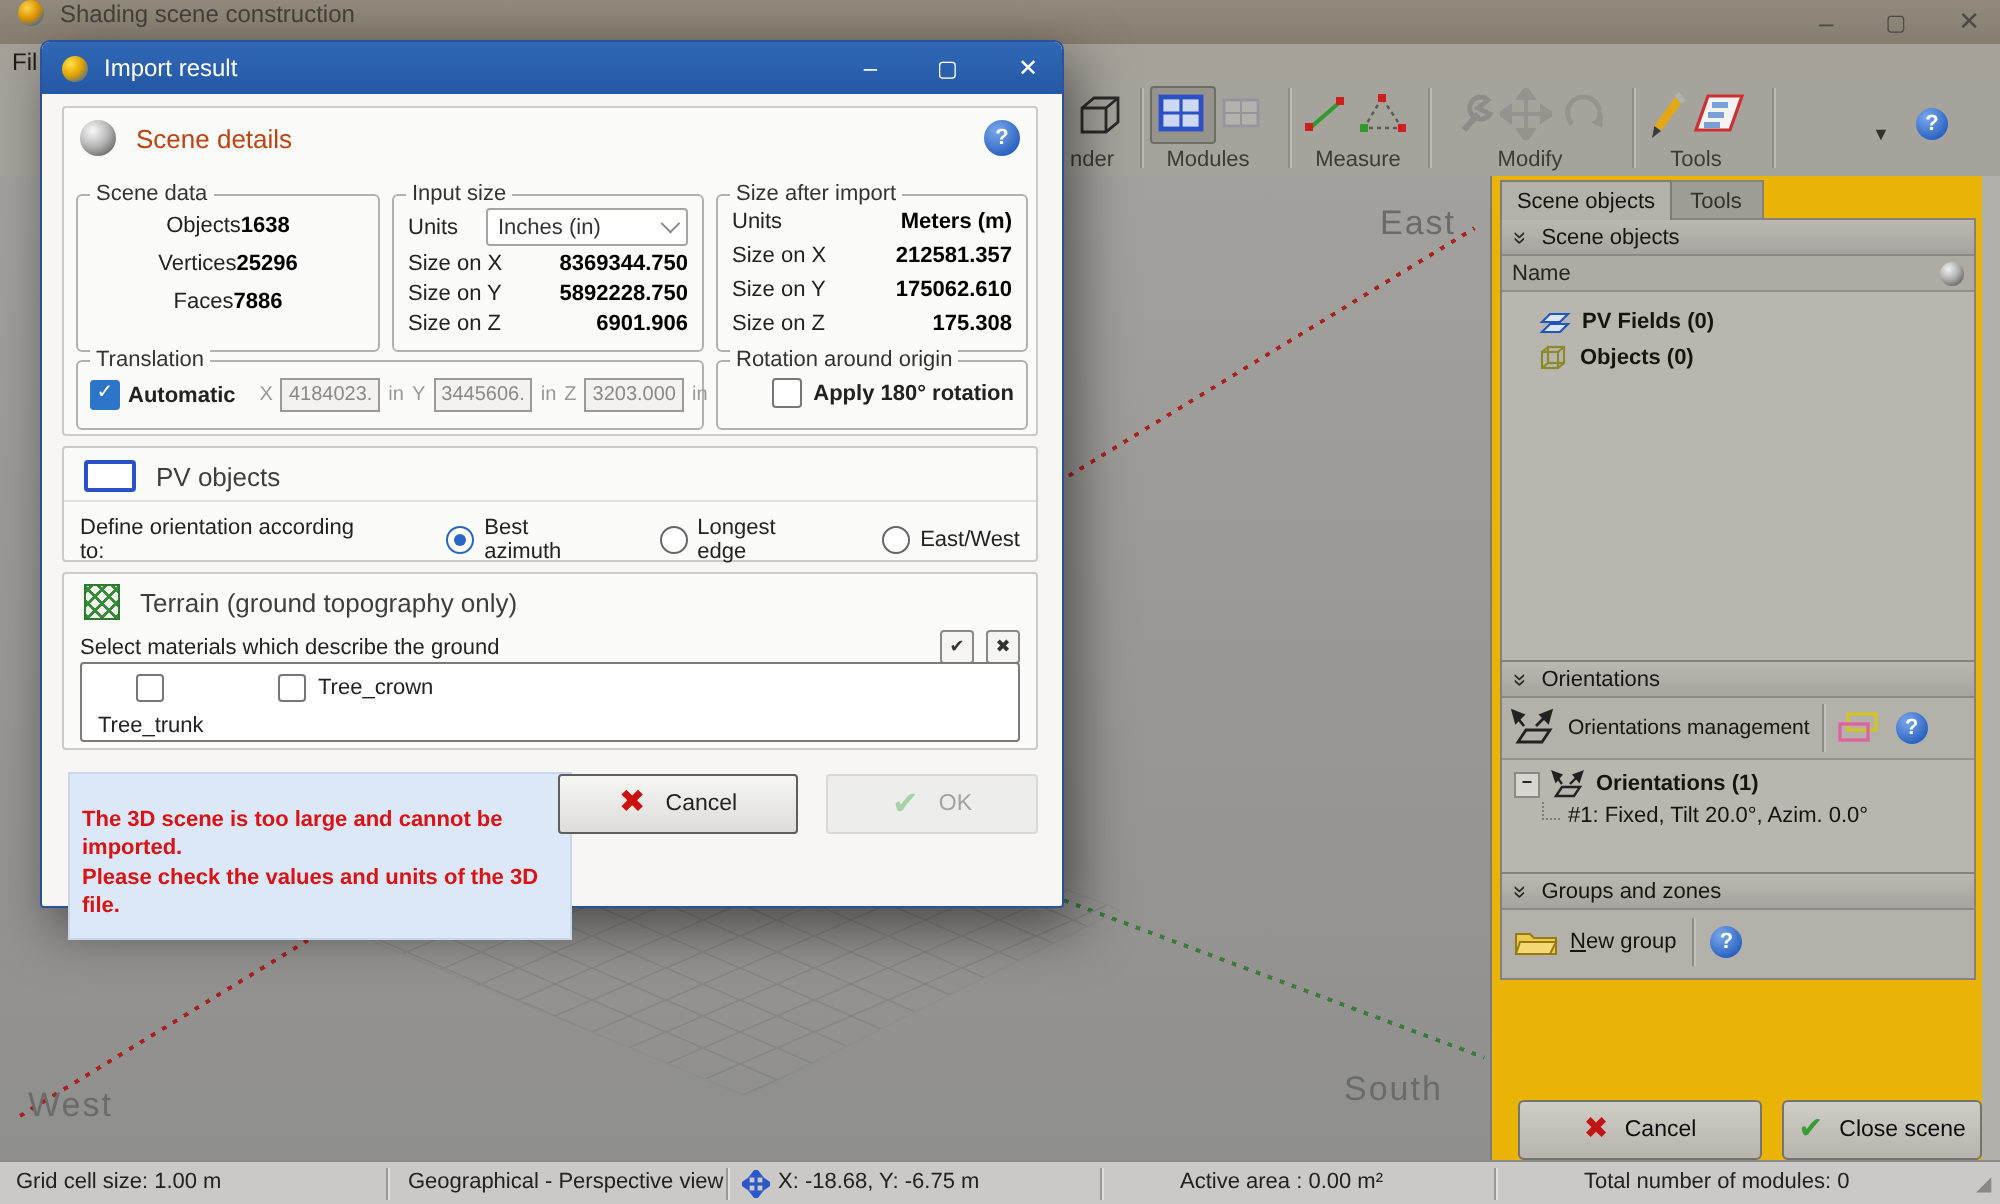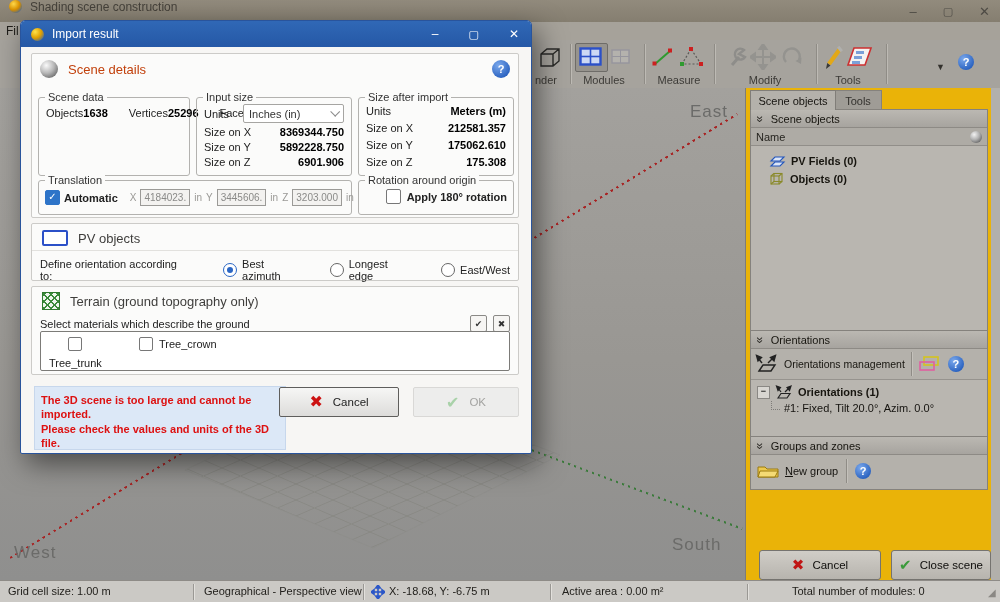--- a/index.html
+++ b/index.html
@@ -73,21 +73,21 @@
     border-bottom:1.5px solid #8a8a8a;transform:rotate(45deg) translateY(-1px);}
   .cb{width:13px;height:13px;border:1px solid #777;background:#fff;border-radius:2px;flex:0 0 auto;}
   .cb.on{background:#2e74c8;border-color:#2e74c8;color:#fff;font-size:10px;line-height:12px;text-align:center;}
   .radio{width:12px;height:12px;border:1px solid #666;border-radius:50%;background:#fff;position:relative;flex:0 0 auto;}
   .radio.sel{border-color:#2a66c4;}
   .radio.sel::after{content:"";position:absolute;left:2.5px;top:2.5px;width:6px;height:6px;border-radius:50%;background:#2a66c4;}
   .tfield{width:52px;height:15px;border:1px solid #9b9a97;background:#f3f2f0;color:#8a8a88;
     font-size:10px;display:flex;align-items:center;padding:0 3px;}
   .glabel{color:#9a9996;font-size:10px;}
   .errbox{position:absolute;left:13px;top:339px;width:238px;height:50px;background:#dce8f7;border:1px solid #c7d7ec;
-    padding:6px 6px;color:#dd1111;font-weight:bold;font-size:11px;line-height:1.3;}
+    padding:16px 6px;color:#dd1111;font-weight:bold;font-size:11px;line-height:1.3;}
   .dbtn{position:absolute;display:flex;align-items:center;justify-content:center;gap:10px;height:28px;font-size:11.5px;}
   .hatch{width:16px;height:16px;border:1.6px solid #2e7a2e;background:
     repeating-linear-gradient(45deg,#3a8a3a 0 1.5px,transparent 1.5px 5px),
     repeating-linear-gradient(-45deg,#3a8a3a 0 1.5px,transparent 1.5px 5px),#eef6ee;}
   .minibtn{width:15px;height:15px;border:1px solid #8a8986;background:#f6f5f3;border-radius:2px;
     display:flex;align-items:center;justify-content:center;font-size:9px;color:#333;}
   .exp{width:11px;height:11px;border:1px solid #8a8884;background:#d8d6d1;font-size:9px;line-height:9px;
     text-align:center;color:#222;flex:0 0 auto;}
 </style>
 </head>
@@ -365,21 +365,21 @@
         <line x1="7" y1="2" x2="7" y2="12"></line>
         <line x1="2" y1="7" x2="12" y2="7"></line>
         <polygon points="7,0 4.8,3 9.2,3"></polygon>
         <polygon points="7,14 4.8,11 9.2,11"></polygon>
         <polygon points="0,7 3,4.8 3,9.2"></polygon>
         <polygon points="14,7 11,4.8 11,9.2"></polygon>
       </g>
     </svg>
   <span style="left:389px;">X: -18.68, Y: -6.75 m</span>
   <div class="ssep" style="left:550px;"></div>
-  <span style="left:562px;">Active area : 0.00 m²</span>
+  <span style="left:590px;">Active area : 0.00 m²</span>
   <div class="ssep" style="left:747px;"></div>
   <span style="left:792px;">Total number of modules: 0</span>
   <span style="left:988px;top:6px;font-size:10px;color:#8a8884;">◢</span>
 </div>
 
 <div class="abs dialog">
   <div class="dlg-title">
     <div class="sph"></div>
     <span>Import result</span>
     <div class="dlg-ctrl">
@@ -393,21 +393,21 @@
 
     <div class="sect" style="left:10px;top:6px;width:486px;height:163px;">
       <div style="display:flex;align-items:center;gap:10px;padding:6px 8px 0 8px;">
         <span style="width:18px;height:18px;border-radius:50%;background:radial-gradient(circle at 35% 30%, #fafafa, #b8b8b8 45%, #5e5e5e 88%);"></span>
         <span style="font-size:13px;color:#c2410c;">Scene details</span>
         <div class="helpdot" style="margin-left:auto;width:18px;height:18px;">?</div>
       </div>
 
       <div class="fs" style="left:6px;top:43px;width:150px;height:77px;">
         <span class="leg">Scene data</span>
-        <div style="display:flex;flex-direction:row;gap:7px;padding-top:9px;align-items:center;">
+        <div style="display:flex;flex-direction:column;gap:7px;padding-top:9px;align-items:center;">
           <div class="kv">
               <span>Objects</span>
               <span class="bv">1638</span>
             </div>
           <div class="kv">
               <span>Vertices</span>
               <span class="bv">25296</span>
             </div>
           <div class="kv">
               <span>Faces</span>

